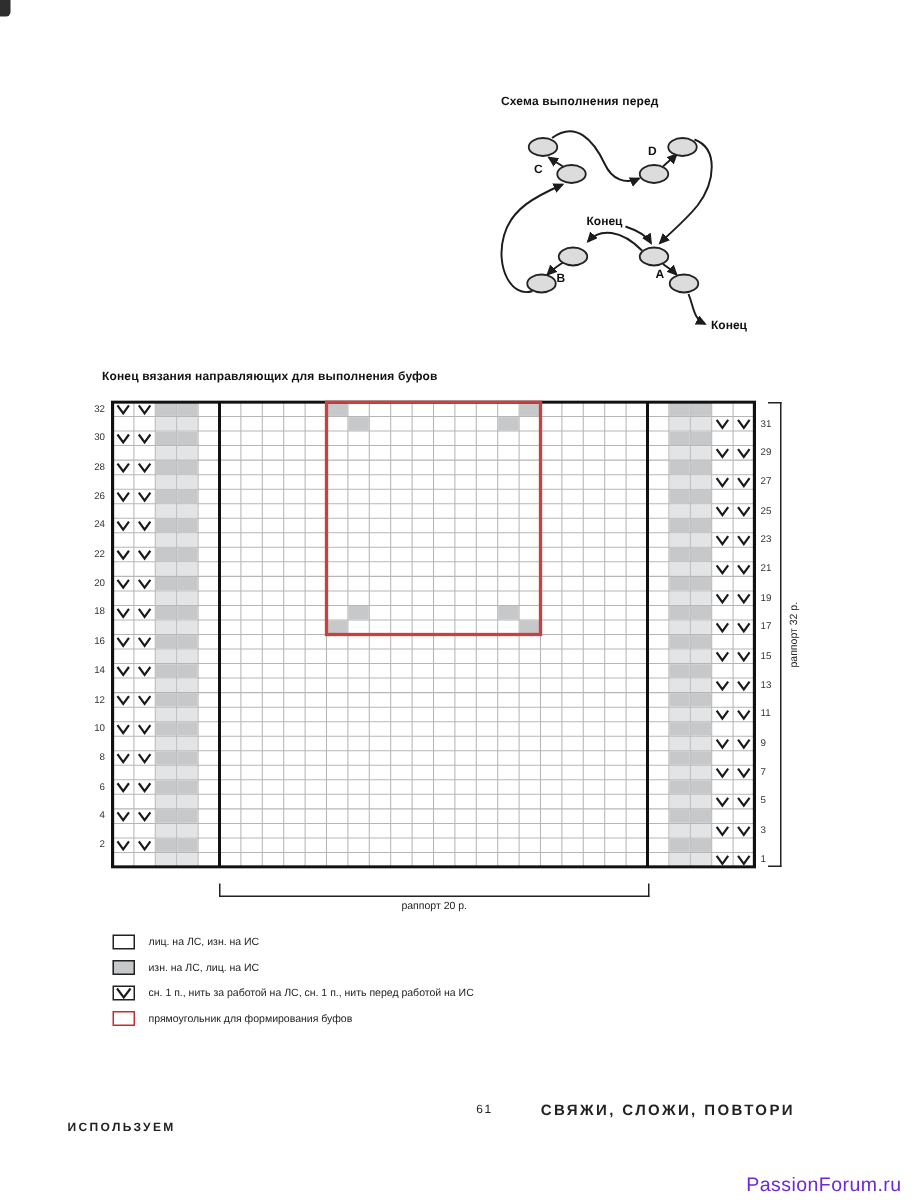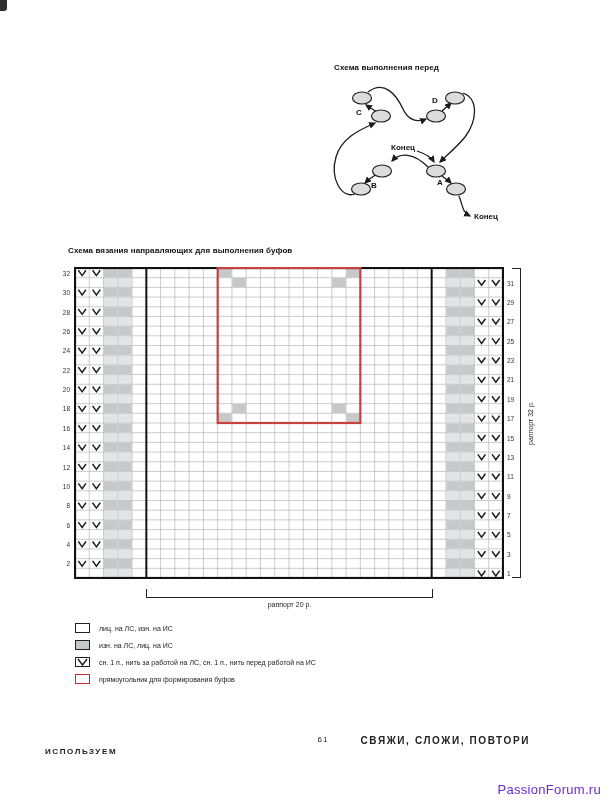--- a/index.html
+++ b/index.html
@@ -79,21 +79,21 @@
   </g>
 </svg>
 
 <div class="abs diag-label" style="left:356px;top:108px;">C</div>
 <div class="abs diag-label" style="left:432px;top:96px;">D</div>
 <div class="abs diag-label" style="left:371px;top:181px;">B</div>
 <div class="abs diag-label" style="left:437px;top:178px;">A</div>
 <div class="abs diag-label" style="left:379px;top:143px;width:36px;text-align:right;">Конец</div>
 <div class="abs diag-label" style="left:474px;top:212px;">Конец</div>
 
-<div class="abs sect-title" style="left:68px;top:246px;">Схема вязания направляющих для выполнения буфов</div>
+<div class="abs sect-title" style="left:68px;top:246px;">Конец вязания направляющих для выполнения буфов</div>
 
 <svg id="grid-svg" class="abs" style="left:74px;top:267px;" width="430" height="312" viewBox="-1 -1 430 312">
     <rect x="0" y="0" width="428" height="310" fill="#ffffff"></rect>
     <rect x="28.933333333333334" y="0.4" width="13.466666666666667" height="8.8875" fill="#c6c8c9"></rect>
     <rect x="43.2" y="0.4" width="13.466666666666667" height="8.8875" fill="#c6c8c9"></rect>
     <rect x="371.3333333333333" y="0.4" width="13.466666666666667" height="8.8875" fill="#c6c8c9"></rect>
     <rect x="385.6" y="0.4" width="13.466666666666667" height="8.8875" fill="#c6c8c9"></rect>
     <rect x="28.933333333333334" y="10.0875" width="13.466666666666667" height="8.8875" fill="#e3e4e5"></rect>
     <rect x="43.2" y="10.0875" width="13.466666666666667" height="8.8875" fill="#e3e4e5"></rect>
     <rect x="371.3333333333333" y="10.0875" width="13.466666666666667" height="8.8875" fill="#e3e4e5"></rect>

